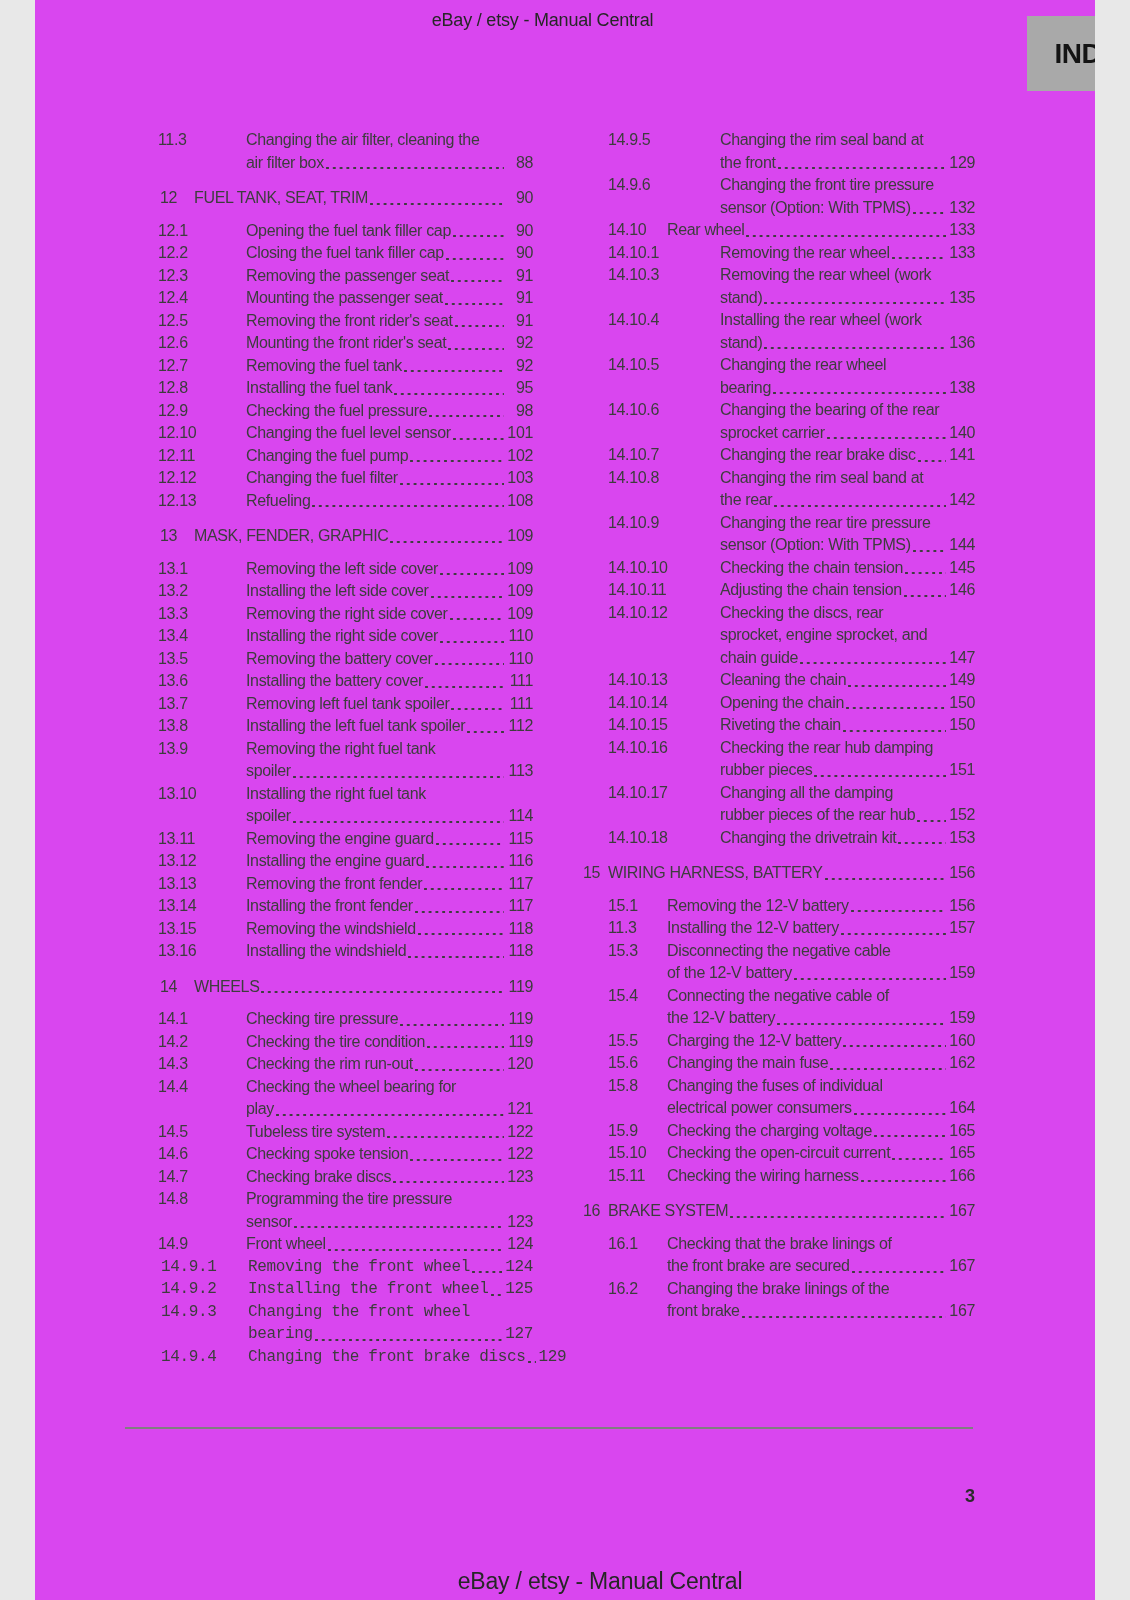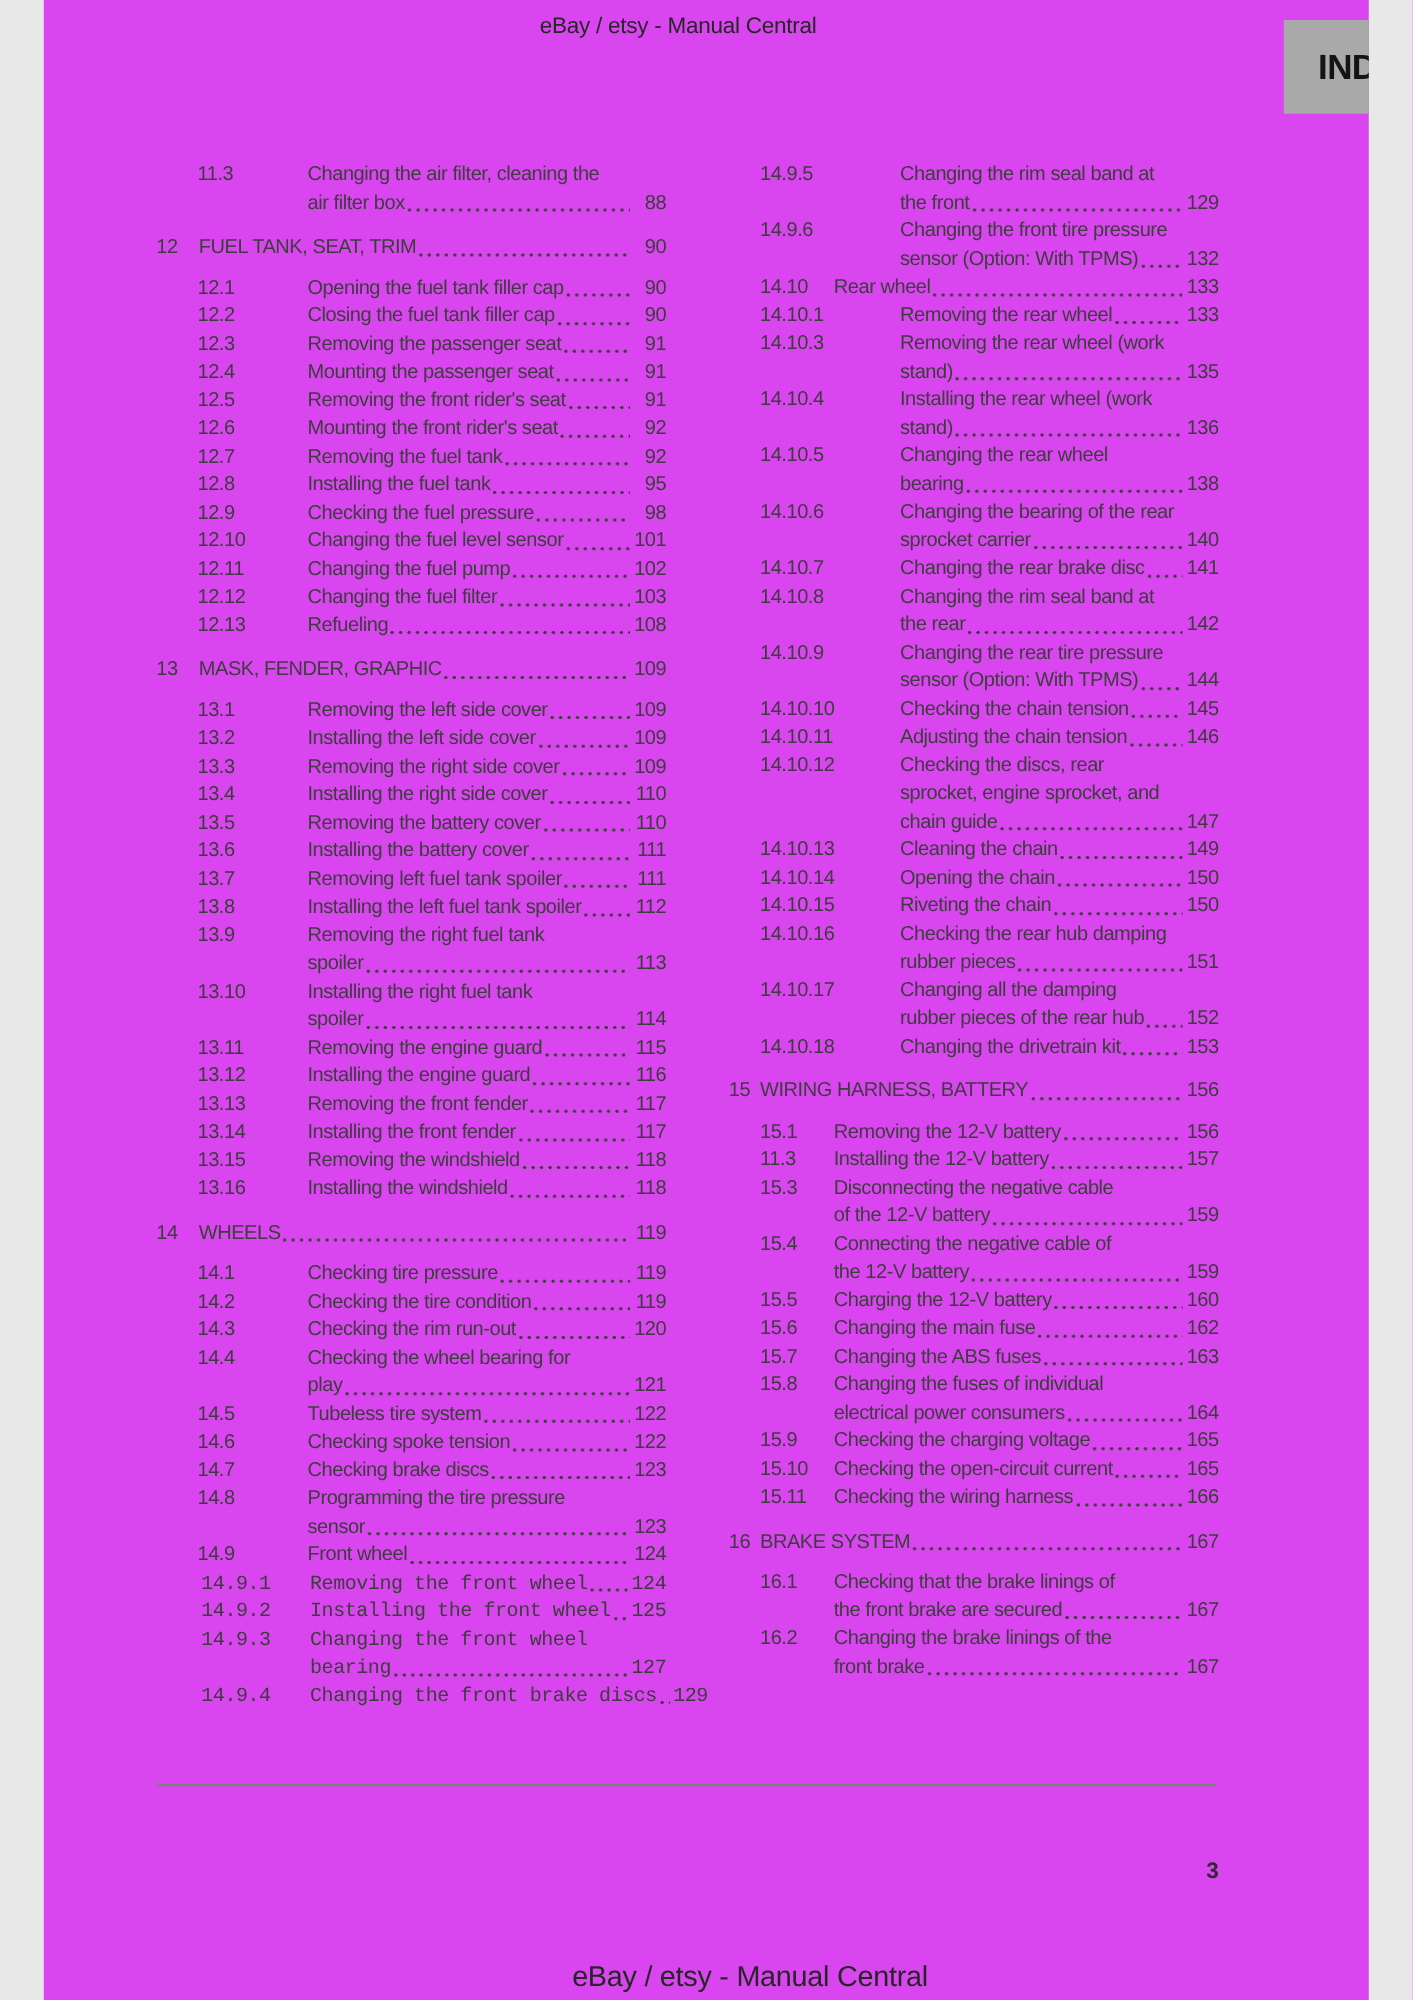--- a/index.html
+++ b/index.html
@@ -30,21 +30,21 @@
 
   
   .toc-col { position:absolute; top:129px; font-size:16px; line-height:22.5px; letter-spacing:-0.35px; }
   .col-left  { left:90px;  width:408px; }
   .col-right { left:548px; width:392px; }
 
   .entry { display:flex; align-items:flex-start; }
   .entry.ch { margin:13px 0 10px 0; }
 
   .num { flex-shrink:0; }
-  .col-left  .entry.ch   .num { flex-basis:34px; }
+  .col-left  .entry.ch   .num { flex-basis:34px;margin-left:35px; }
   .col-left  .entry.sub  { padding-left:33px;gap:20px; }
   .col-left  .entry.sub  .num { flex-basis:68px; }
   .col-left  .entry.sub2 { padding-left:36px;font-family:Liberation Mono, monospace; }
   .col-left  .entry.sub2 .num { flex-basis:87px; }
   .col-right .entry.ch   .num { flex-basis:25px; }
   .col-right .entry.sub  { padding-left:25px; }
   .col-right .entry.sub  .num { flex-basis:59px; }
   .col-right .entry.sub2 { padding-left:25px;gap:32px; }
   .col-right .entry.sub2 .num { flex-basis:80px; }
 
@@ -836,30 +836,20 @@
         <span class="num">15.6</span>
         <div class="mid">
           <div class="last">
             <span class="txt">Changing the main fuse</span>
             <span class="dots"></span>
             <span class="pg">162</span>
           </div>
         </div>
       </div>
       <div class="entry sub">
-        <span class="num">15.7</span>
-        <div class="mid">
-          <div class="last">
-            <span class="txt">Changing the ABS fuses</span>
-            <span class="dots"></span>
-            <span class="pg">163</span>
-          </div>
-        </div>
-      </div>
-      <div class="entry sub">
         <span class="num">15.8</span>
         <div class="mid">
           <div class="line">Changing the fuses of individual</div>
           <div class="last">
             <span class="txt">electrical power consumers</span>
             <span class="dots"></span>
             <span class="pg">164</span>
           </div>
         </div>
       </div>

